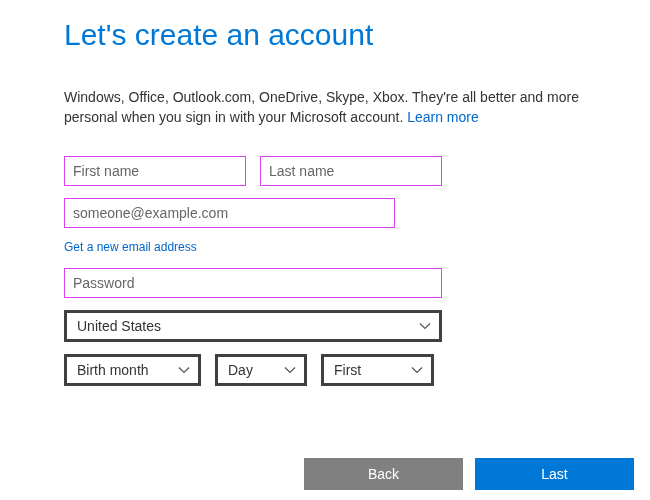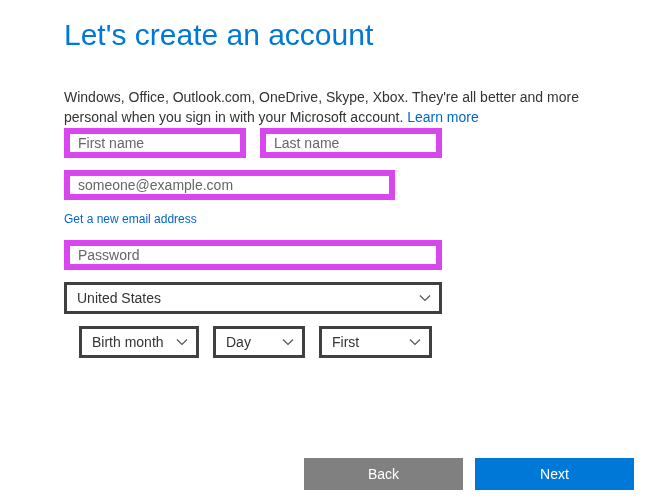--- a/index.html
+++ b/index.html
@@ -17,34 +17,35 @@
   .title {
     color: #0078D7;
     font-size: 30px;
     font-weight: 300;
     margin-bottom: 35px;
   }
   .desc {
     color: #333;
     font-size: 14px;
     line-height: 1.45;
+    margin-bottom: 28px;
     max-width: 520px;
   }
   .link {
     color: #0066CC;
     cursor: pointer;
   }
   .row {
     display: flex;
     gap: 14px;
     margin-bottom: 12px;
   }
   input[type=text], input[type=password] {
     height: 30px;
-    border: 6px solid #d946ef;
+    border: 1px solid #d946ef;
     padding: 0 8px;
     font-size: 14px;
     color: #333;
     outline: none;
     font-family: inherit;
     background: #fff;
   }
   input::placeholder { color: #666; }
   .first, .last { width: 182px; }
   .email { width: 331px; }
@@ -61,21 +62,21 @@
     display: flex;
     align-items: center;
     justify-content: space-between;
     padding: 0 8px 0 10px;
     font-size: 14px;
     color: #333;
     cursor: pointer;
     background: #fff;
   }
   .country { width: 378px; margin-bottom: 12px; }
-  .bmonth { width: 120px; margin-left: 15px; }
+  .bmonth { width: 137px; }
   .bday { width: 92px; }
   .byear { width: 113px; }
   .chev svg { display: block; }
   .footer {
     position: absolute;
     bottom: 10px;
     right: 16px;
     display: flex;
     gap: 12px;
   }
@@ -148,14 +149,14 @@
         <svg width="12" height="12" viewBox="0 0 12 12">
             <path d="M1 3.5 L6 8.5 L11 3.5" fill="none" stroke="#555" stroke-width="1.2"></path>
           </svg>
       </span>
     </div>
   </div>
 </div>
 
 <div class="footer">
   <button class="btn btn-back">Back</button>
-  <button class="btn btn-next">Next</button>
+  <button class="btn btn-next">Last</button>
 </div>
 
 </body></html>

